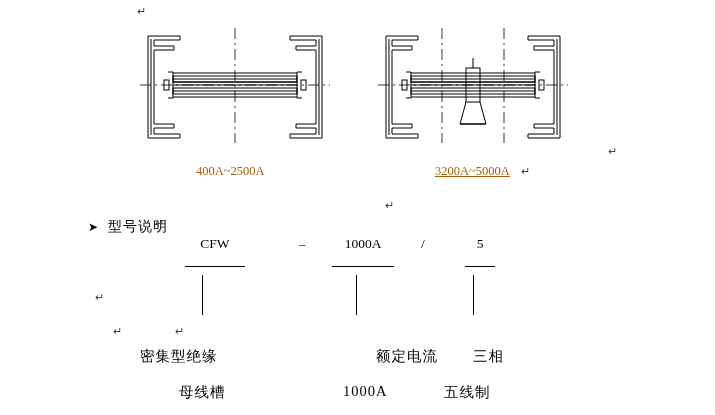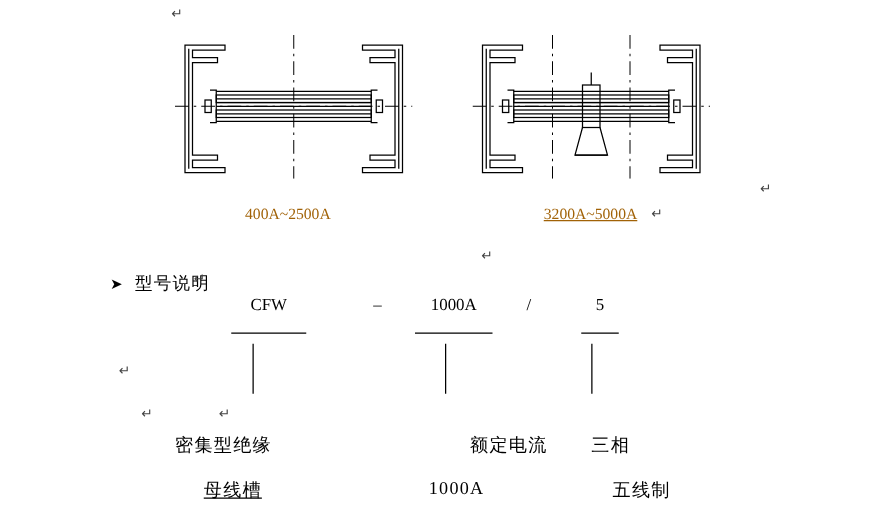--- a/index.html
+++ b/index.html
@@ -194,23 +194,23 @@
   <div class="underline" style="left:465px; top:266px; width:30px;"></div>
 
   <div class="vline" style="left:202px; top:275px; height:40px;"></div>
   <div class="vline" style="left:356px; top:275px; height:40px;"></div>
   <div class="vline" style="left:473px; top:275px; height:40px;"></div>
 
   <div class="desc" style="left:140px; top:347px;">密集型绝缘</div>
   <div class="desc" style="left:336px; top:347px;margin-left:40px;">额定电流</div>
   <div class="desc" style="left:473px; top:347px;text-align:center;">三相</div>
 
-  <div class="desc2" style="left:163px; top:383px;text-decoration:underline;">母线槽</div>
+  <div class="desc2" style="left:179px; top:383px;">母线槽</div>
   <div class="desc2" style="left:343px; top:383px;">1000A</div>
-  <div class="desc2" style="left:490px; top:383px;">五线制</div>
+  <div class="desc2" style="left:444px; top:383px;">五线制</div>
 
   <div class="pilcrow" style="left:137px; top:6px;">↵</div>
   <div class="pilcrow" style="left:608px; top:146px;">↵</div>
   <div class="pilcrow" style="left:521px; top:166px;">↵</div>
   <div class="pilcrow" style="left:385px; top:200px;">↵</div>
   <div class="pilcrow" style="left:155px; top:218px;">↵</div>
   <div class="pilcrow" style="left:95px; top:292px;">↵</div>
   <div class="pilcrow" style="left:113px; top:326px;">↵</div>
   <div class="pilcrow" style="left:175px; top:326px;">↵</div>
 

